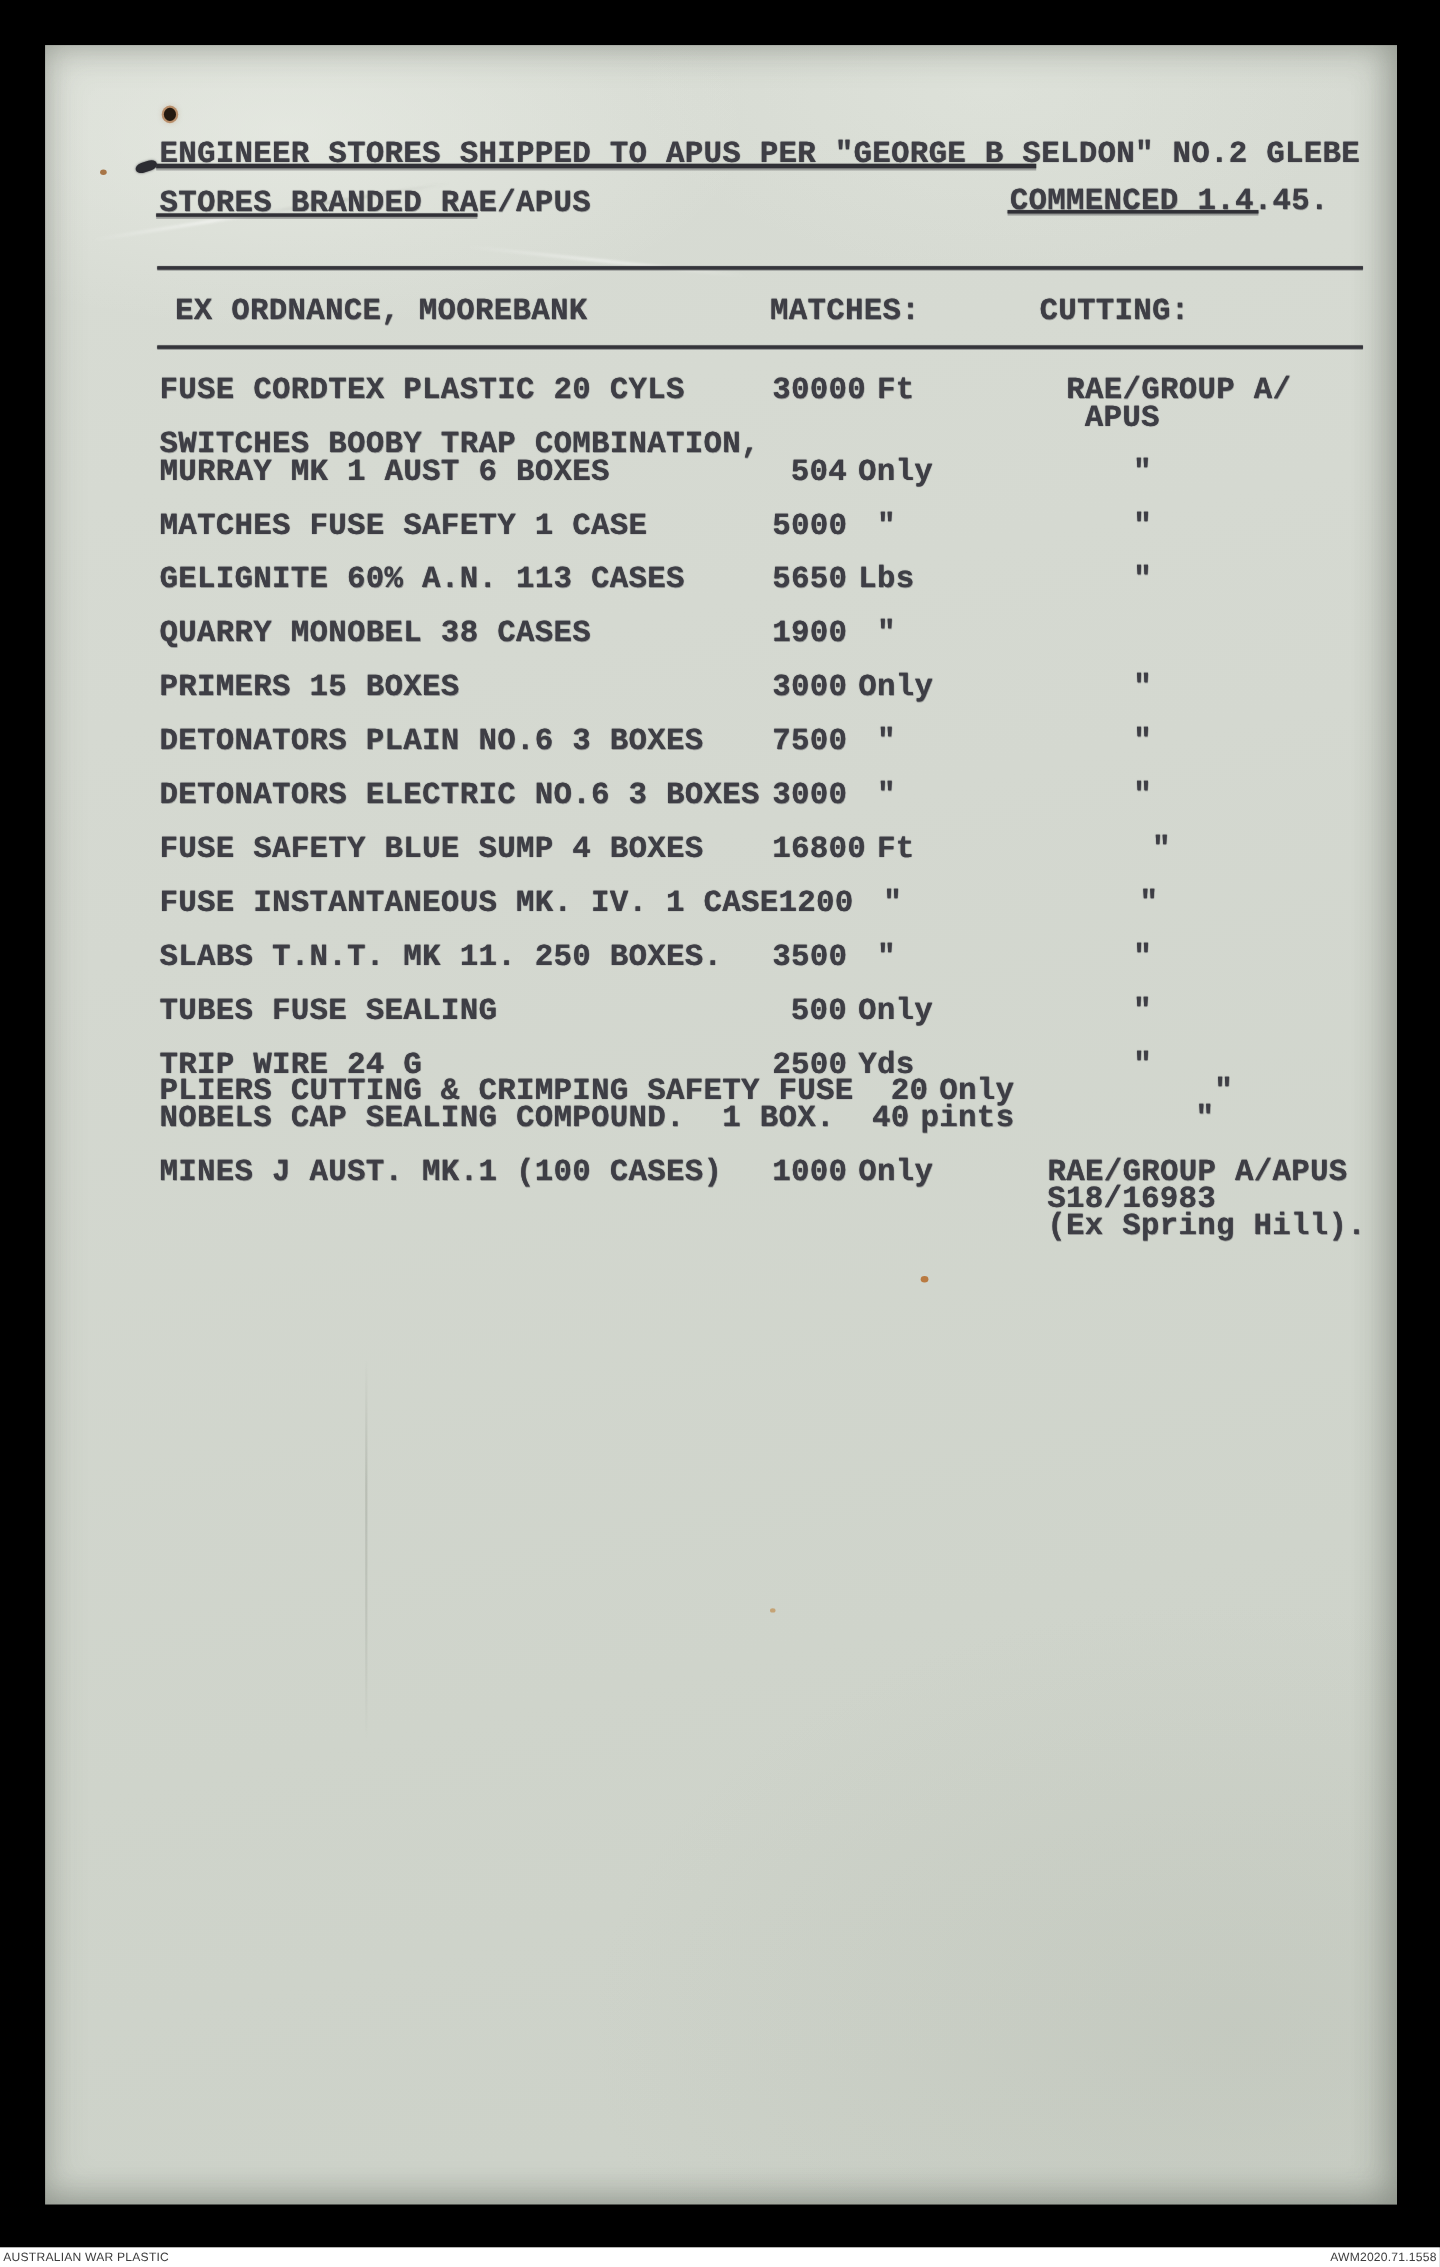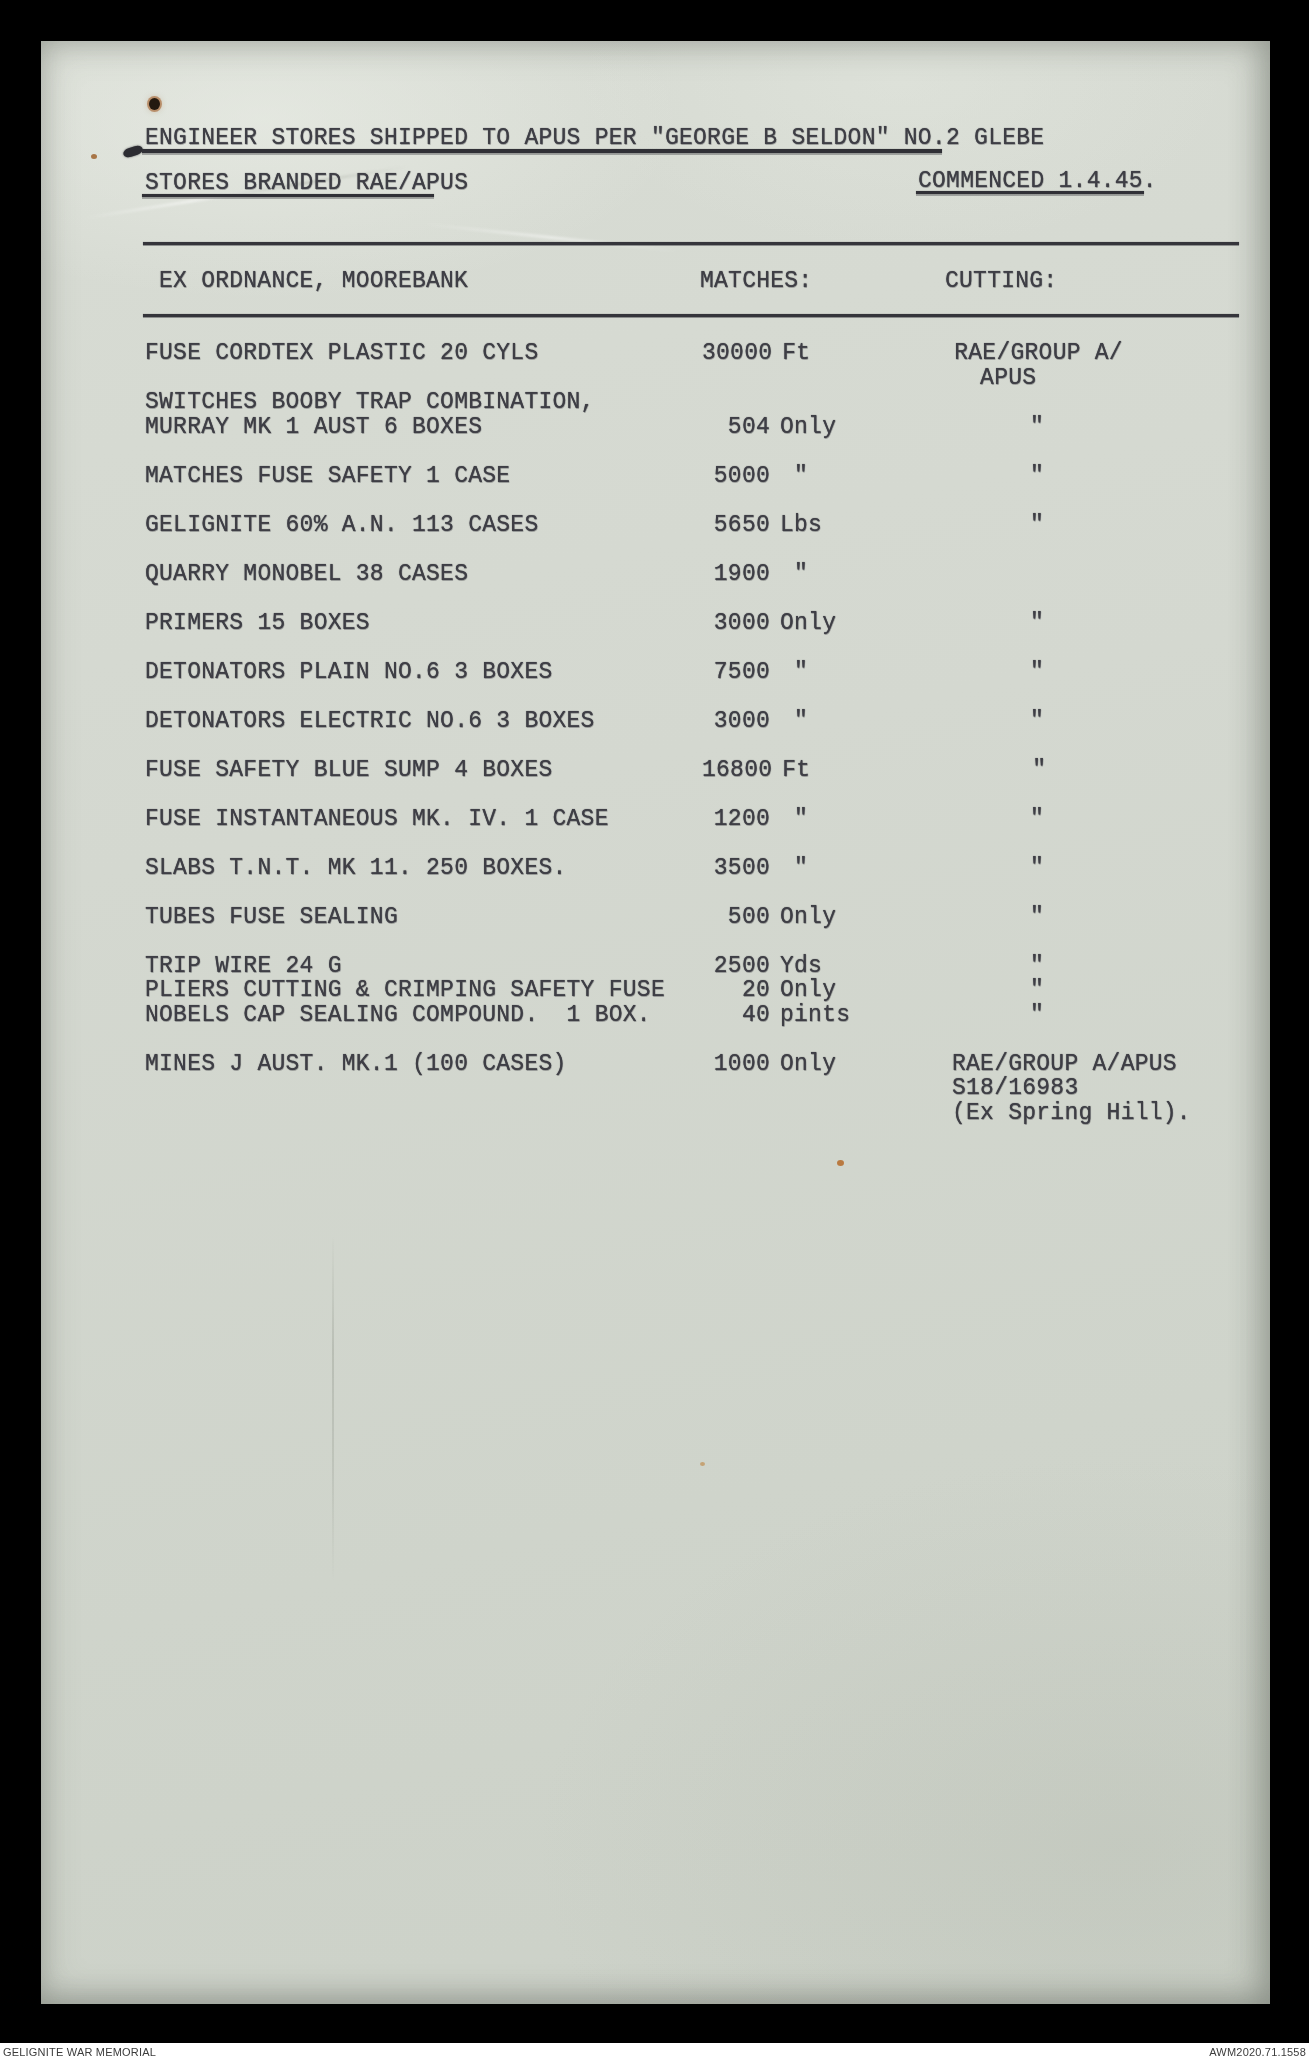--- a/index.html
+++ b/index.html
@@ -36,21 +36,21 @@
              background:linear-gradient(90deg,transparent,rgba(255,255,255,.5),rgba(120,126,114,.25),transparent);
              transform:rotate(-9deg);filter:blur(1px);}
   .crease-tl2{position:absolute;left:380px;top:195px;width:260px;height:3px;
              background:linear-gradient(90deg,transparent,rgba(255,255,255,.45),transparent);
              transform:rotate(6deg);filter:blur(1.2px);}
   .vfold{position:absolute;left:291px;top:1195px;width:2px;height:345px;
          background:linear-gradient(180deg,transparent,rgba(104,110,98,.22),rgba(104,110,98,.16),transparent);
          filter:blur(.5px);}
   
   .ink{
-    color:#3e3e45;font-weight:400;font-size:23px;letter-spacing:.25px;
+    color:#3e3e45;font-weight:700;font-size:28px;letter-spacing:.25px;
     text-shadow:0 0 1px rgba(52,52,60,.85),.5px .5px 0 rgba(52,52,60,.3);
     white-space:pre;
   }
   .abs{position:absolute;}
   .uline{position:absolute;background:#303036;height:3px;
          box-shadow:0 2px 0 rgba(48,48,54,.35),0 0 1px rgba(48,48,54,.7);}
   .rule{position:absolute;background:#35353b;height:3px;
         box-shadow:0 1px 0 rgba(53,53,59,.4),0 0 1px rgba(53,53,59,.8);}
   
   .doc-title   {left:104px;top:84px;}
@@ -109,15 +109,15 @@
   <div class="ink abs col-item">EX ORDNANCE, MOOREBANK</div>
   <div class="ink abs col-qty">MATCHES:</div>
   <div class="ink abs col-mark">CUTTING:</div>
 
   <div class="rule rule2"></div>
 
   <div class="body-rows ink" id="body-rows"><div class="row"><div class="line"><span class="cell-item">FUSE CORDTEX PLASTIC 20 CYLS</span><span class="cell-num">30000</span><span class="cell-unit">Ft</span><span class="cell-mark">RAE/GROUP A/</span></div><div class="line"><span class="cell-item"></span><span class="cell-num"></span><span class="cell-unit"></span><span class="cell-mark">  APUS</span></div></div><div class="row"><div class="line"><span class="cell-item">SWITCHES BOOBY TRAP COMBINATION,</span><span class="cell-num"></span><span class="cell-unit"></span><span class="cell-mark"></span></div><div class="line"><span class="cell-item">MURRAY MK 1 AUST 6 BOXES</span><span class="cell-num">504</span><span class="cell-unit">Only</span><span class="cell-mark ditto">"</span></div></div><div class="row gap"><div class="line"><span class="cell-item">MATCHES FUSE SAFETY 1 CASE</span><span class="cell-num">5000</span><span class="cell-unit"> "</span><span class="cell-mark ditto">"</span></div></div><div class="row gap"><div class="line"><span class="cell-item">GELIGNITE 60% A.N. 113 CASES</span><span class="cell-num">5650</span><span class="cell-unit">Lbs</span><span class="cell-mark ditto">"</span></div></div><div class="row gap"><div class="line"><span class="cell-item">QUARRY MONOBEL 38 CASES</span><span class="cell-num">1900</span><span class="cell-unit"> "</span><span class="cell-mark"></span></div></div><div class="row gap"><div class="line"><span class="cell-item">PRIMERS 15 BOXES</span><span class="cell-num">3000</span><span class="cell-unit">Only</span><span class="cell-mark ditto">"</span></div></div><div class="row gap"><div class="line"><span class="cell-item">DETONATORS PLAIN NO.6 3 BOXES</span><span class="cell-num">7500</span><span class="cell-unit"> "</span><span class="cell-mark ditto">"</span></div></div><div class="row gap"><div class="line"><span class="cell-item">DETONATORS ELECTRIC NO.6 3 BOXES</span><span class="cell-num">3000</span><span class="cell-unit"> "</span><span class="cell-mark ditto">"</span></div></div><div class="row gap"><div class="line"><span class="cell-item">FUSE SAFETY BLUE SUMP 4 BOXES</span><span class="cell-num">16800</span><span class="cell-unit">Ft</span><span class="cell-mark ditto">"</span></div></div><div class="row gap"><div class="line"><span class="cell-item">FUSE INSTANTANEOUS MK. IV. 1 CASE</span><span class="cell-num">1200</span><span class="cell-unit"> "</span><span class="cell-mark ditto">"</span></div></div><div class="row gap"><div class="line"><span class="cell-item">SLABS T.N.T. MK 11. 250 BOXES.</span><span class="cell-num">3500</span><span class="cell-unit"> "</span><span class="cell-mark ditto">"</span></div></div><div class="row gap"><div class="line"><span class="cell-item">TUBES FUSE SEALING</span><span class="cell-num">500</span><span class="cell-unit">Only</span><span class="cell-mark ditto">"</span></div></div><div class="row gap"><div class="line"><span class="cell-item">TRIP WIRE 24 G</span><span class="cell-num">2500</span><span class="cell-unit">Yds</span><span class="cell-mark ditto">"</span></div><div class="line"><span class="cell-item">PLIERS CUTTING &amp; CRIMPING SAFETY FUSE</span><span class="cell-num">20</span><span class="cell-unit">Only</span><span class="cell-mark ditto">"</span></div><div class="line"><span class="cell-item">NOBELS CAP SEALING COMPOUND.  1 BOX.</span><span class="cell-num">40</span><span class="cell-unit">pints</span><span class="cell-mark ditto">"</span></div></div><div class="row gap"><div class="line"><span class="cell-item">MINES J AUST. MK.1 (100 CASES)</span><span class="cell-num">1000</span><span class="cell-unit">Only</span><span class="cell-mark">RAE/GROUP A/APUS</span></div><div class="line"><span class="cell-item"></span><span class="cell-num"></span><span class="cell-unit"></span><span class="cell-mark">S18/16983</span></div><div class="line"><span class="cell-item"></span><span class="cell-num"></span><span class="cell-unit"></span><span class="cell-mark">(Ex Spring Hill).</span></div></div></div>
 </div>
 
 <div class="footer-bar">
-  <span class="footer-left">GELIGNITE WAR MEMORIAL</span>
+  <span class="footer-left">AUSTRALIAN WAR PLASTIC</span>
   <span class="footer-right">AWM2020.71.1558</span>
 </div>
 
 </body></html>

